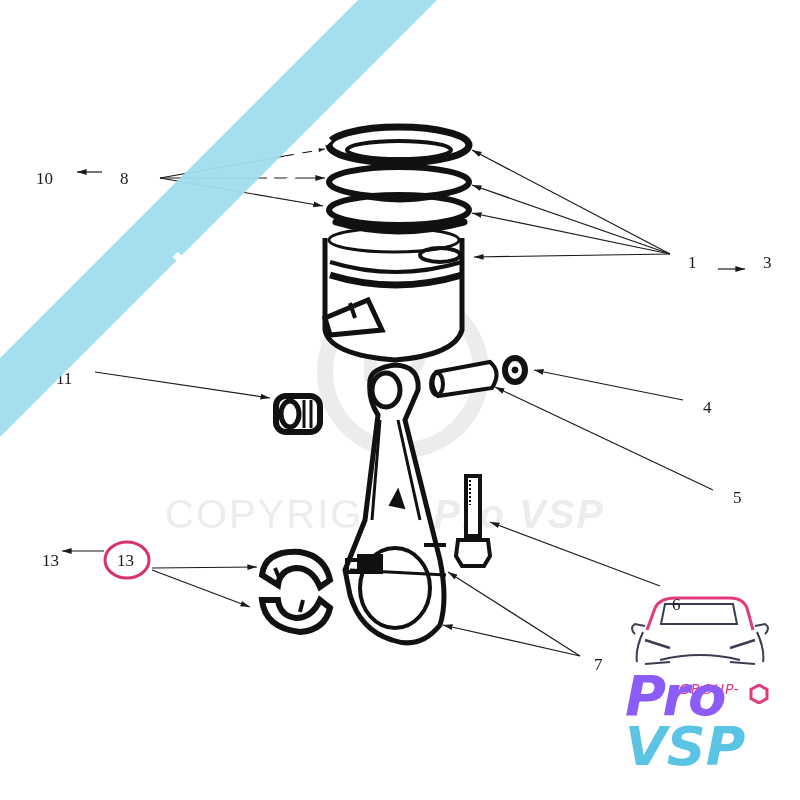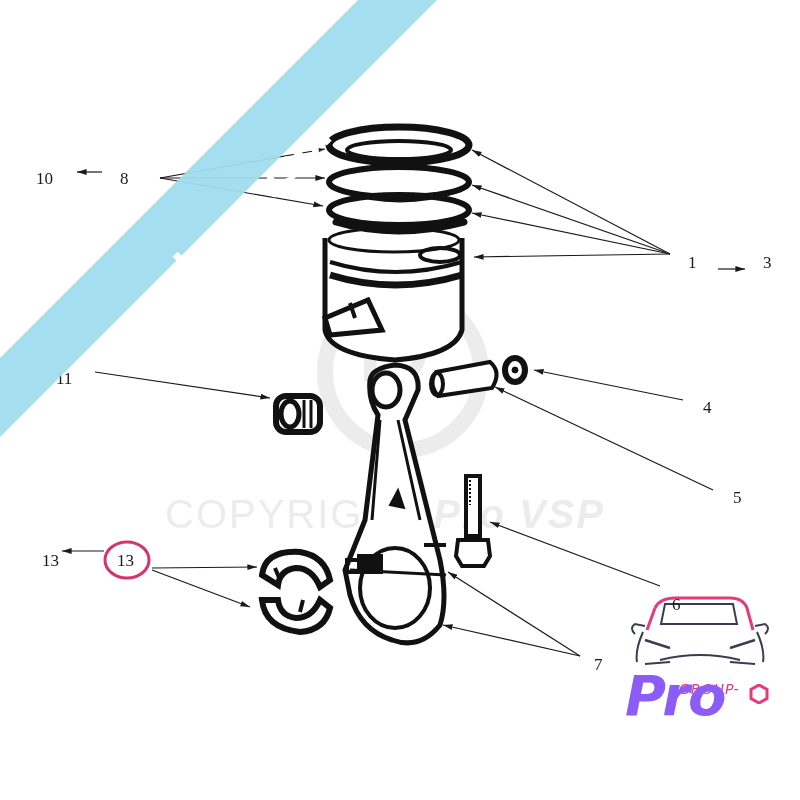--- a/index.html
+++ b/index.html
@@ -161,13 +161,14 @@
     <path d="M30 50 L55 58 M140 50 L115 58" fill="none" stroke="#3a3d52" stroke-width="2.5"></path>
     <path d="M45 70 Q85 60 125 70" fill="none" stroke="#3a3d52" stroke-width="2"></path>
     <path d="M30 74 L55 72 M115 72 L140 74" fill="none" stroke="#3a3d52" stroke-width="2"></path>
   </svg>
   <span class="label" style="left:57px; top:6px;">6</span>
   <span class="logo-group">-GROUP-</span>
   <svg width="20" height="20" viewBox="0 0 20 20" style="position:absolute;left:134px;top:94px;">
     <polygon points="10,1 18,5.5 18,14.5 10,19 2,14.5 2,5.5" fill="none" stroke="#e23a7a" stroke-width="3"></polygon>
   </svg>
   <span class="logo-pro">Pro</span>
+  <span class="logo-vsp">VSP</span>
 </div>
 
 </body></html>

